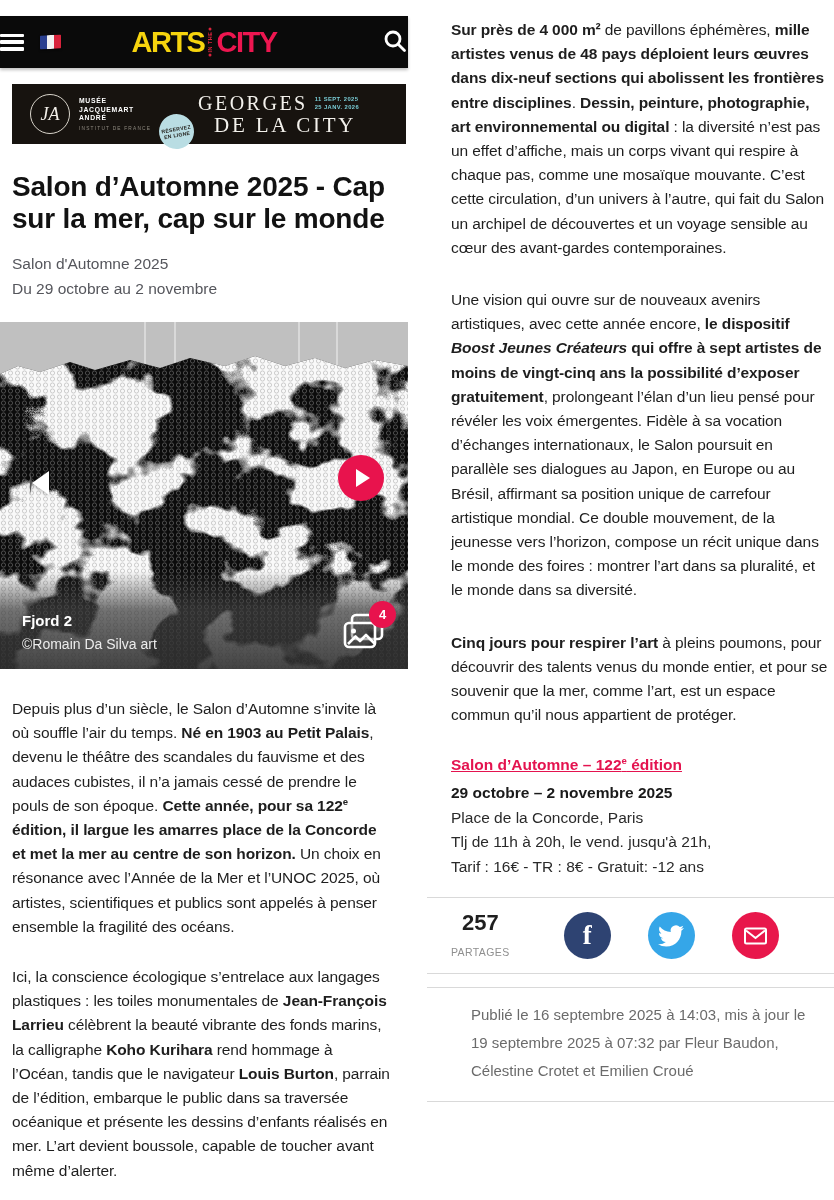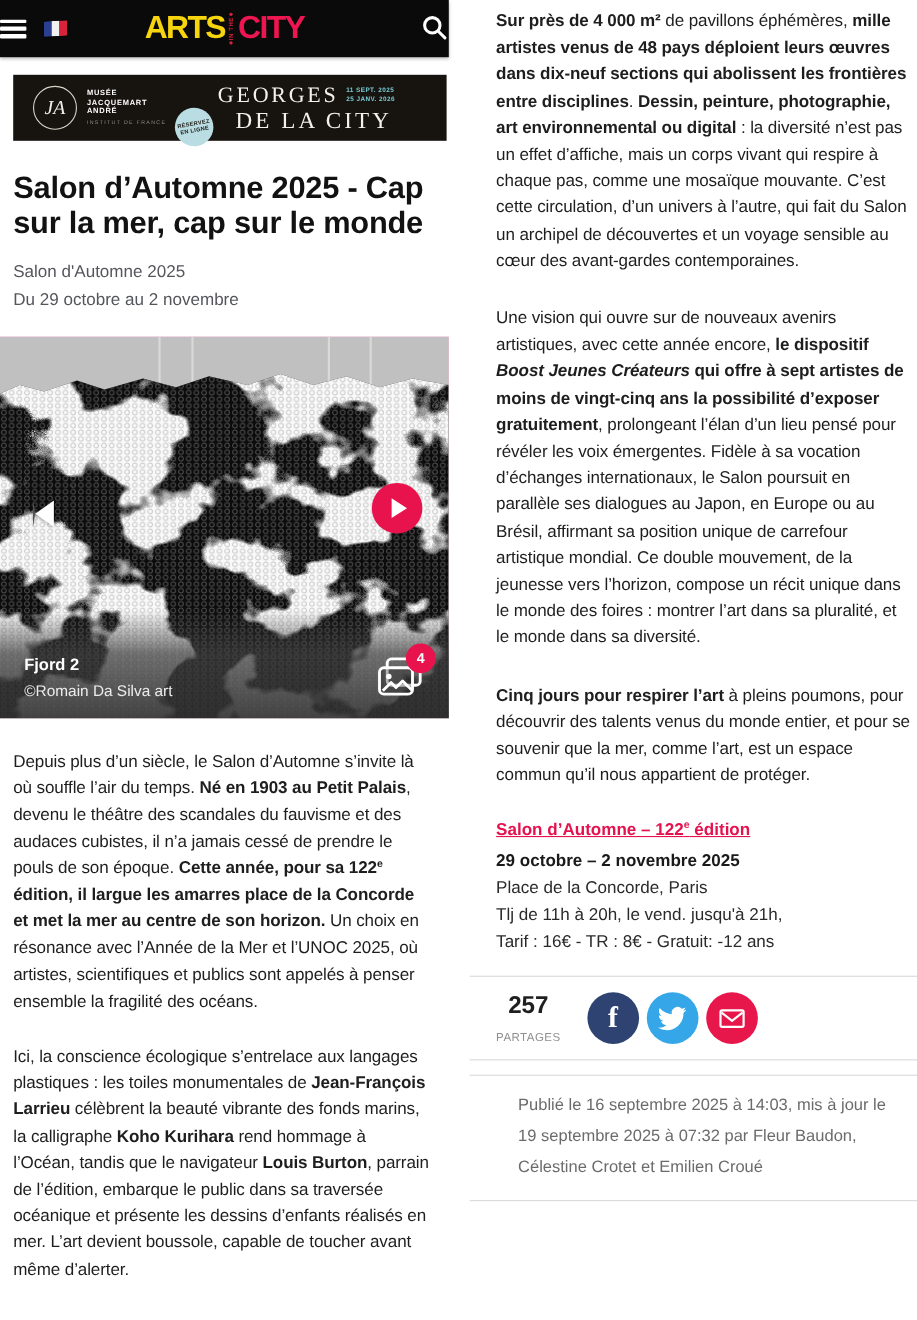--- a/index.html
+++ b/index.html
@@ -1,24 +1,24 @@
 <!DOCTYPE html>
 <html lang="fr"><head>
 <meta charset="utf-8">
 <style>
   * { box-sizing: border-box; margin: 0; padding: 0; }
   html,body { width:834px; height:1200px; background:#fff; overflow:hidden;
     font-family:"Liberation Sans", sans-serif; color:#1e1e1e; }
   .page { display:flex; width:834px; }
   .col-left { width:408px; flex:0 0 408px; }
-  .col-right { flex:1; margin-left:19px; padding-top:2px; }
+  .col-right { flex:1; margin-left:19px; padding-top:12px; }
 
   
   .topbar { position:relative; height:52px; background:#0a0a0a; display:flex;
-    align-items:center; padding:0 0; box-shadow:0 2px 3px rgba(0,0,0,.25); }
+    align-items:center; padding:0 0; box-shadow:0 2px 3px rgba(0,0,0,.25);margin-top:16px; }
   .hamburger { background:none; border:none; cursor:pointer; width:24px; height:17px;
     display:flex; flex-direction:column; justify-content:space-between; }
   .hamburger span { display:block; height:3.2px; background:#fff; border-radius:1px; }
   .flag { width:21px; height:14px; display:flex; margin-left:16px; border-radius:1px;
     overflow:hidden; box-shadow:0 1px 2px rgba(0,0,0,.6); transform:skewY(-3deg); cursor:pointer; }
   .flag i { flex:1; } .flag i:nth-child(1){background:#2a3f8f;} .flag i:nth-child(2){background:#f1f1f1;} .flag i:nth-child(3){background:#d8233c;}
   .logo { position:absolute; left:50%; top:50%; transform:translate(-50%,-50%);
     display:flex; align-items:center; text-decoration:none; cursor:pointer; }
   .logo-arts { color:#f6d40e; font-weight:900; font-size:29px; letter-spacing:-1.5px; }
   .logo-mid { display:flex; flex-direction:column; align-items:center; margin:0 3px; }
@@ -86,21 +86,21 @@
 
   
   .infobox { padding:0 6px 0 24px; margin-top:26px; font-size:15.5px; line-height:24.6px; }
   .info-link { color:#e4134f; text-decoration:underline; font-weight:700; cursor:pointer; display:inline-block; }
   .info-bold { font-weight:700; color:#1a1a1a; margin-top:3px; }
   .info-line { color:#2a2a2a; }
 
   
   hr { border:none; border-top:1px solid #d9d9d9; margin:0; }
   .hr-top { margin-top:18px; }
-  .share-row { display:flex; align-items:center; padding:14px 0 14px 24px; }
+  .share-row { display:flex; padding:14px 0 14px 24px;gap:30px; }
   .share-count { text-align:center; margin-right:24px; }
   .share-count .num { font-size:22px; font-weight:800; color:#1f1f1f; line-height:22px; }
   .share-count .lbl { font-size:10.5px; color:#8f8f8f; letter-spacing:.4px; margin-top:12px; }
   .s-btn { width:47px; height:47px; border-radius:50%; border:none; cursor:pointer; margin-right:7px;
     display:flex; align-items:center; justify-content:center; color:#fff; }
   .s-fb { background:#2e4372; font-size:27px; font-weight:700; font-family:"Liberation Serif", serif; }
   .s-tw { background:#35a6e8; }
   .s-em { background:#e8174b; }
   .hr-gap { margin-top:13px; }
   .credits { color:#6b6b6b; font-size:15px; line-height:28px; padding:13px 24px 16px 44px; }

